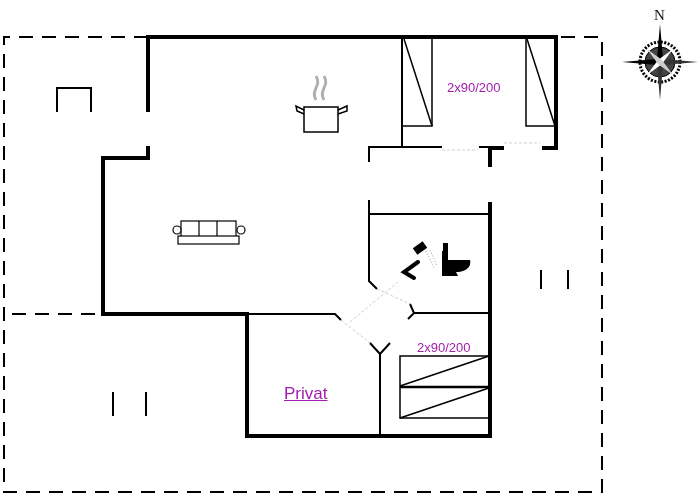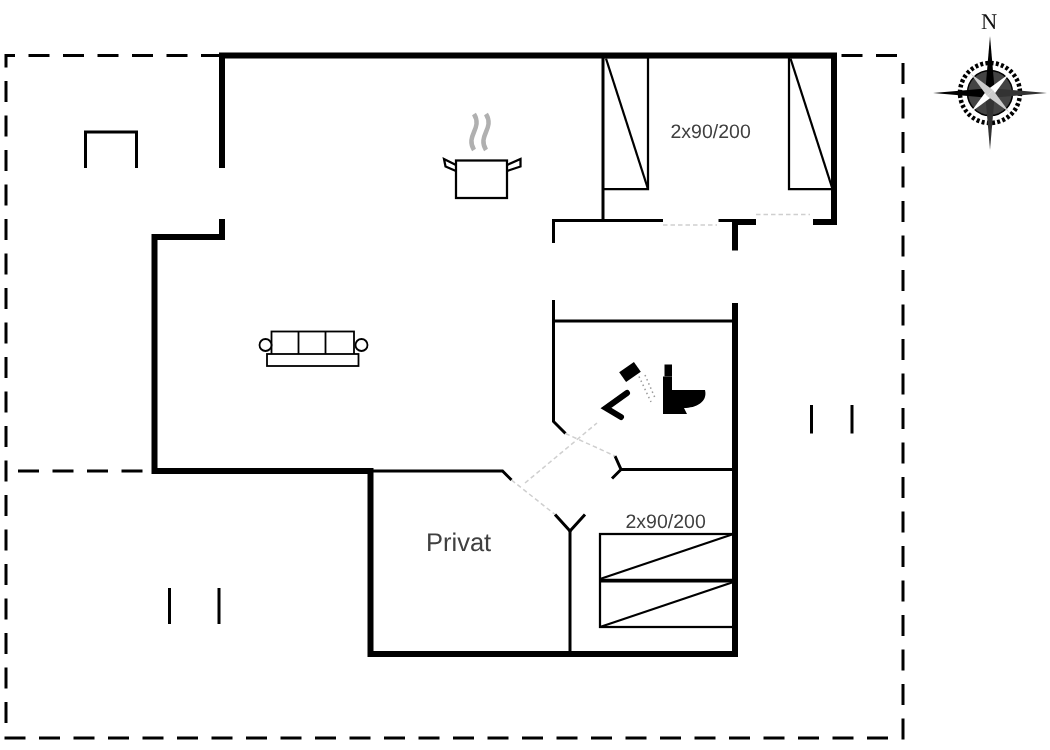--- a/index.html
+++ b/index.html
@@ -1,23 +1,23 @@
 <!DOCTYPE html>
 <html><head>
   <meta charset="utf-8">
   <style>
     html, body { margin: 0; padding: 0; background: #ffffff; }
     body { width: 700px; height: 500px; position: relative; overflow: hidden;
            font-family: "Liberation Sans", sans-serif; }
     #plan { position: absolute; left: 0; top: 0; }
-    .label { position: absolute; color: #404040; white-space: nowrap;
+    .label { position: absolute; color: #a21caf; white-space: nowrap;
              font-family: "Liberation Sans", sans-serif; }
     .lbl-bed1 { left: 447px; top: 80px; font-size: 13px; }
     .lbl-bed2 { left: 417px; top: 340px; font-size: 13px; }
-    .lbl-privat { left: 284px; top: 352px; font-size: 17px; }
+    .lbl-privat { left: 284px; top: 384px; font-size: 17px; text-decoration: underline; }
     .compass-n { position: absolute; left: 654px; top: 7px; font-size: 15px;
                  font-family: "Liberation Serif", serif; color: #111; }
   </style>
 </head>
 <body>
 
 <svg id="plan" width="700" height="500" viewBox="0 0 700 500">
 
   <g fill="none" stroke="#000" stroke-width="2" stroke-dasharray="14,9">
     <polyline points="148,37 4,37 4,492 602,492 602,37 558,37"></polyline>

